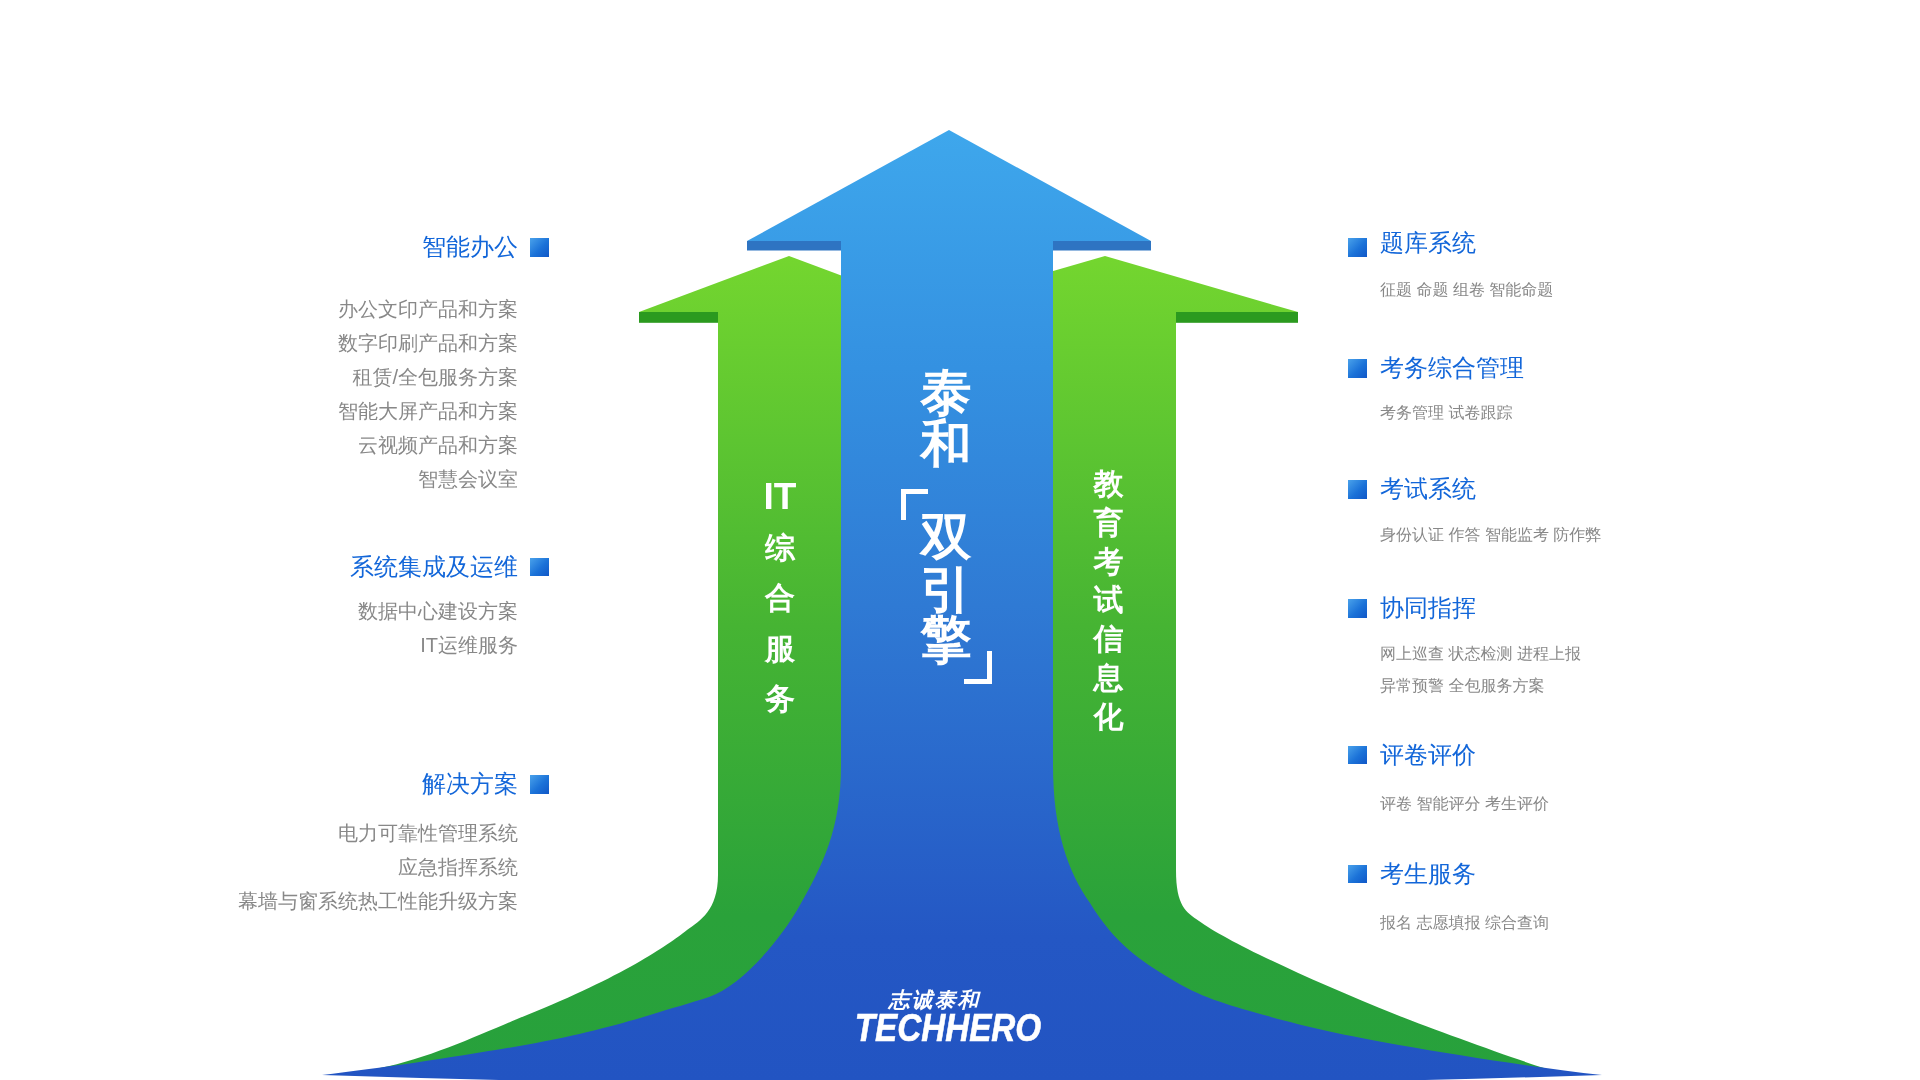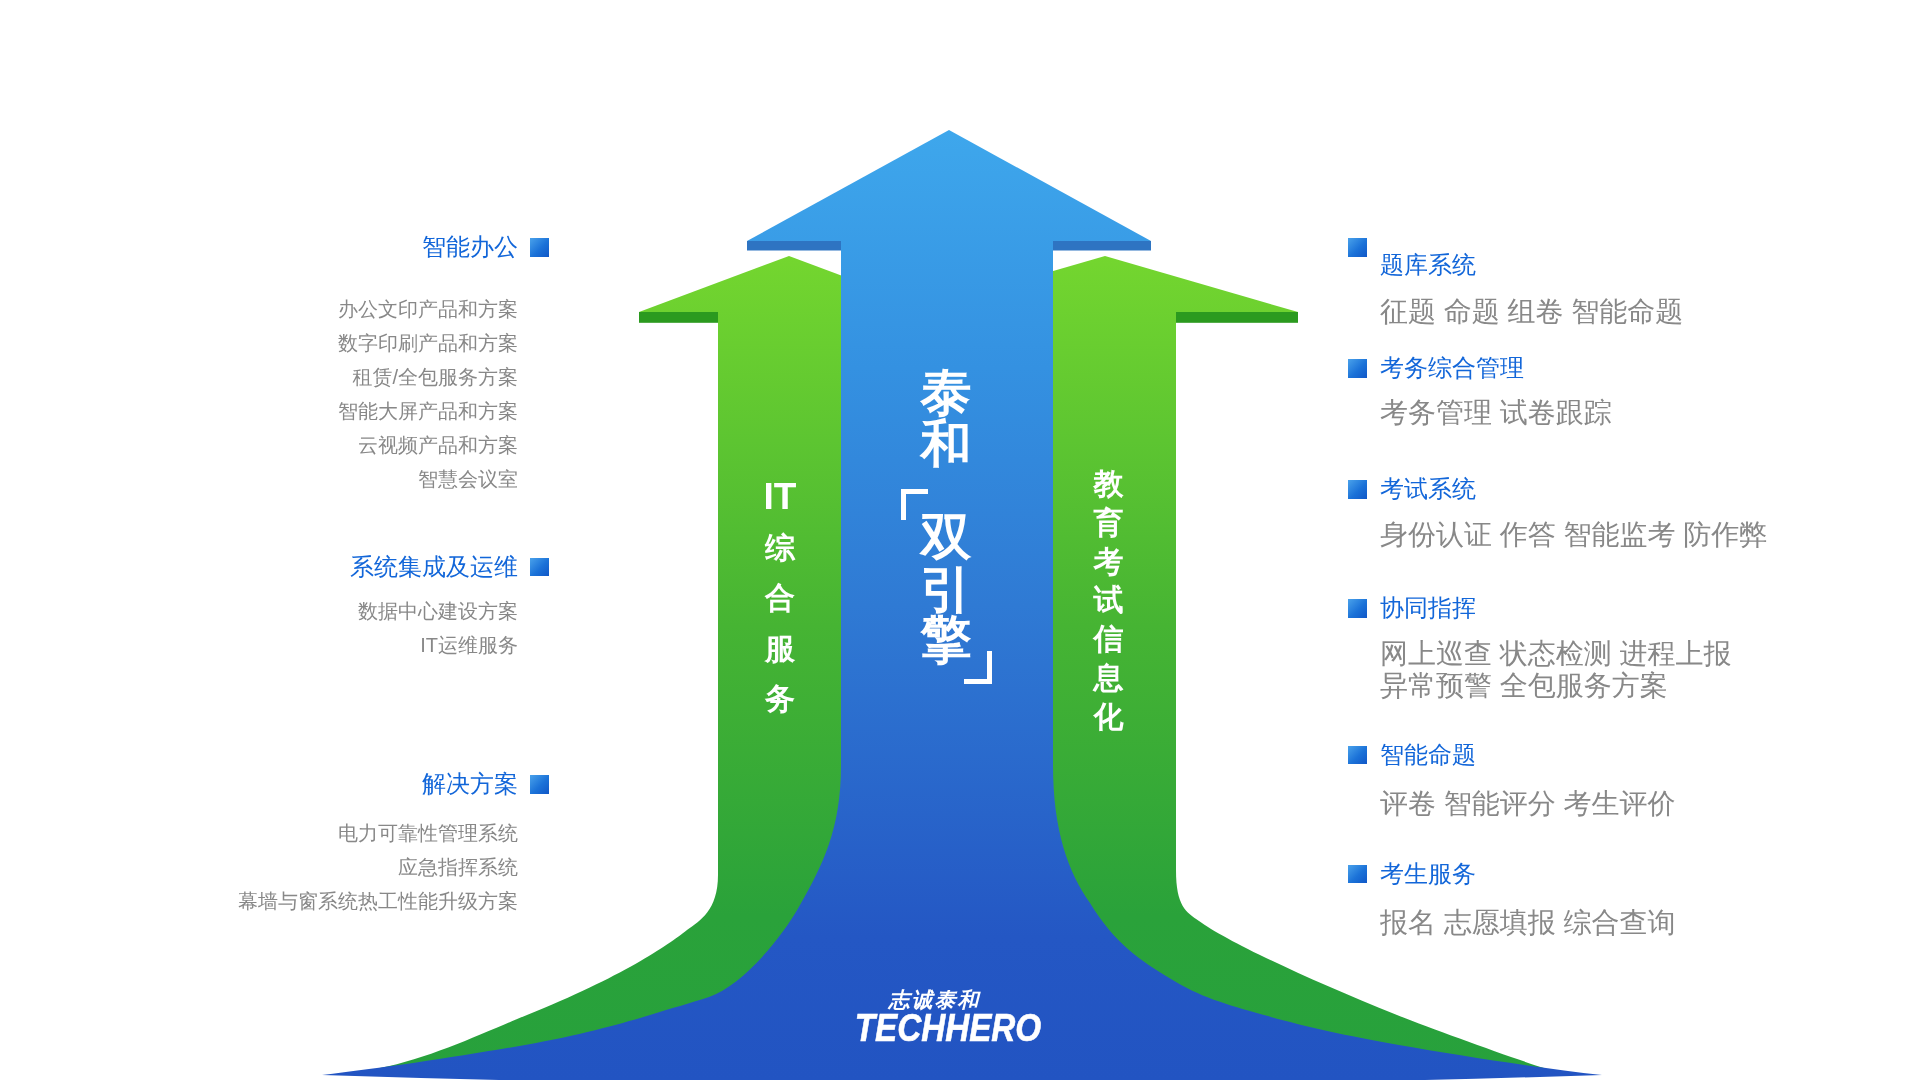--- a/index.html
+++ b/index.html
@@ -5,21 +5,21 @@
   * { margin:0; padding:0; box-sizing:border-box; }
   html,body { width:1920px; height:1080px; overflow:hidden; background:#ffffff;
     font-family:"Liberation Sans", sans-serif; }
   #stage { position:relative; width:1920px; height:1080px; background:#ffffff; }
   #arrow-canvas { position:absolute; left:0; top:0; width:1920px; height:1080px; }
 
   .lsec { position:absolute; left:0; width:518px; text-align:right; }
   .rsec { position:absolute; left:1380px; width:520px; text-align:left; }
   .lhead,.rhead { font-size:24px; font-weight:400; color:#1266d9; line-height:34px; letter-spacing:0; }
   .item { font-size:20px; color:#888888; line-height:34px; }
-  .desc { font-size:28px; color:#888888; line-height:32px; }
+  .desc { font-size:16px; color:#888888; line-height:32px; }
   .sq { position:absolute; width:18.5px; height:18.5px;
         background:linear-gradient(135deg,#4aa2eb 0%,#1b72d8 55%,#1057c7 100%); }
 
   .vstack { position:absolute; width:84px; text-align:center; color:#ffffff; font-weight:700; }
   .vchar50 { font-size:30px; line-height:50.5px; height:50.5px; }
   .vchar50.latin { font-size:37px; }
   .vchar39 { font-size:30px; line-height:38.8px; height:38.8px; }
   .cchar   { font-size:51px; line-height:51px; height:51px; }
 
   .bracket { position:absolute; }
@@ -88,21 +88,21 @@
   </div>
   <div class="sq" style="left:530px;top:557.5px"></div>
   <div class="lsec" style="top:767px">
     <div class="lhead">解决方案</div>
       <div class="item" style="margin-top:15px">电力可靠性管理系统</div>
       <div class="item">应急指挥系统</div>
       <div class="item">幕墙与窗系统热工性能升级方案</div>
   </div>
   <div class="sq" style="left:530px;top:775px"></div>
 
-  <div class="rsec" style="top:248px">
+  <div class="rsec" style="top:226px">
     <div class="rhead">题库系统</div>
       <div class="desc" style="margin-top:14px">征题 命题 组卷 智能命题</div>
   </div>
   <div class="sq" style="left:1348px;top:238px"></div>
   <div class="rsec" style="top:351px">
     <div class="rhead">考务综合管理</div>
       <div class="desc" style="margin-top:12px">考务管理 试卷跟踪</div>
   </div>
   <div class="sq" style="left:1348px;top:359px"></div>
   <div class="rsec" style="top:472px">
@@ -110,21 +110,21 @@
       <div class="desc" style="margin-top:13px">身份认证 作答 智能监考 防作弊</div>
   </div>
   <div class="sq" style="left:1348px;top:480px"></div>
   <div class="rsec" style="top:591px">
     <div class="rhead">协同指挥</div>
       <div class="desc" style="margin-top:13px">网上巡查 状态检测 进程上报</div>
       <div class="desc">异常预警 全包服务方案</div>
   </div>
   <div class="sq" style="left:1348px;top:599px"></div>
   <div class="rsec" style="top:737.5px">
-    <div class="rhead">智能命题</div>
+    <div class="rhead">评卷评价</div>
       <div class="desc" style="margin-top:16px">评卷 智能评分 考生评价</div>
   </div>
   <div class="sq" style="left:1348px;top:745.5px"></div>
   <div class="rsec" style="top:856.5px">
     <div class="rhead">考生服务</div>
       <div class="desc" style="margin-top:16px">报名 志愿填报 综合查询</div>
   </div>
   <div class="sq" style="left:1348px;top:864.5px"></div>
 
   <div class="vstack" style="left:738px;top:472px">

